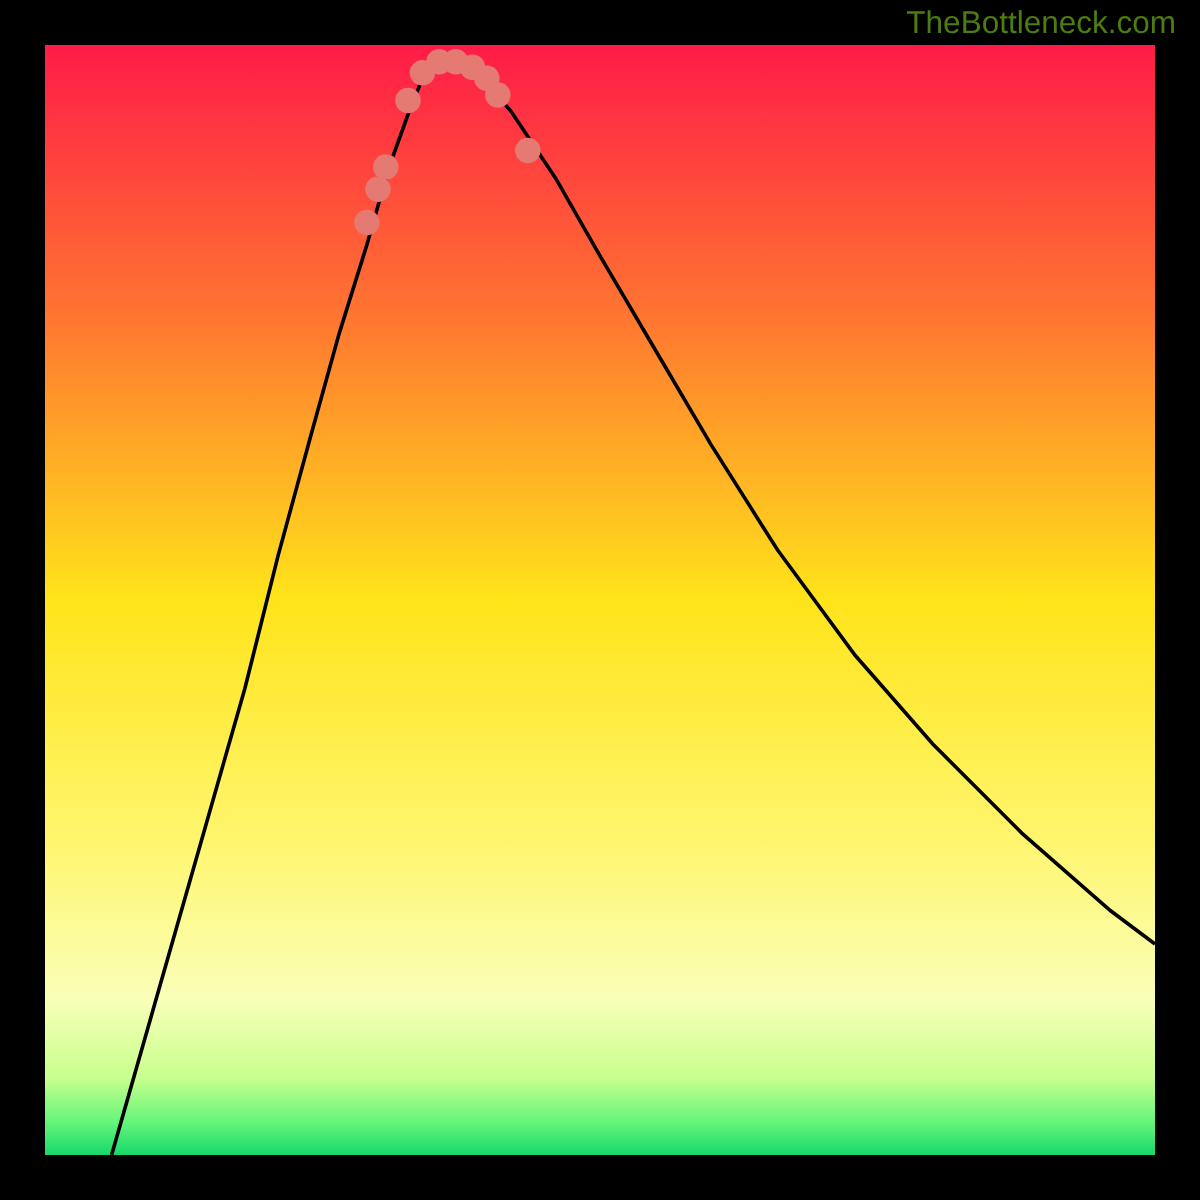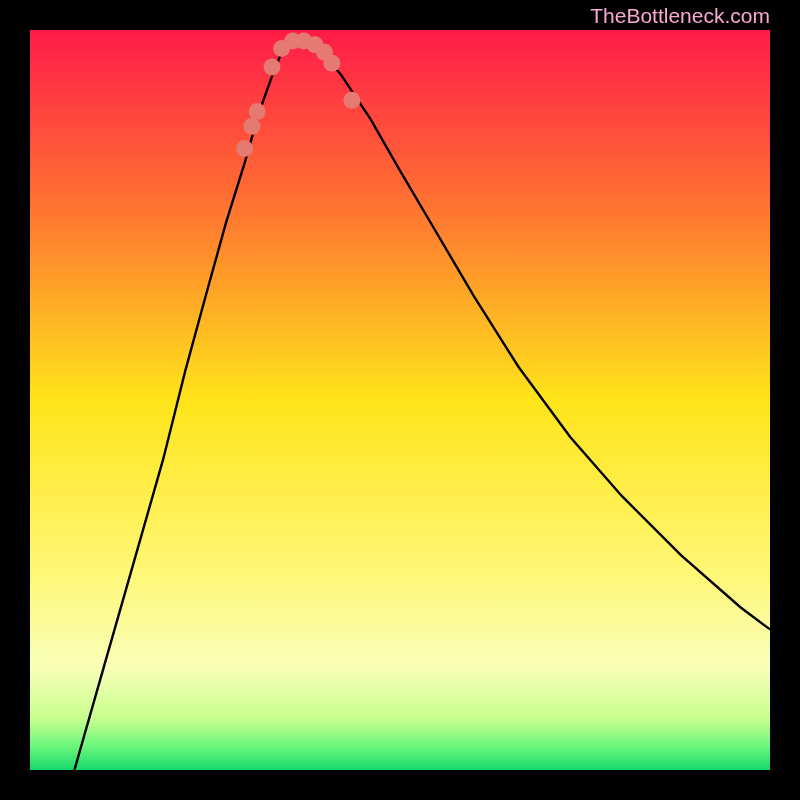--- a/index.html
+++ b/index.html
@@ -1,17 +1,17 @@
 <!DOCTYPE html>
 <html><head>
 <meta charset="utf-8">
 <style>
 html,body{margin:0;padding:0;width:800px;height:800px;background:#000;overflow:hidden}
 .frame{position:absolute;left:30px;top:30px;width:740px;height:740px}
-.watermark{position:absolute;top:4px;right:30px;font:21px Arial,Helvetica,sans-serif;color:#f9a8d4;font-weight:500}
+.watermark{position:absolute;top:4px;right:16px;font:21px Arial,Helvetica,sans-serif;color:#4d7c0f;font-weight:500}
 svg{display:block}
 </style>
 </head>
 <body>
 
 <div class="watermark">TheBottleneck.com</div>
 
 <div class="frame">
 <svg viewBox="0 0 740 740" width="740" height="740">
   <defs>

